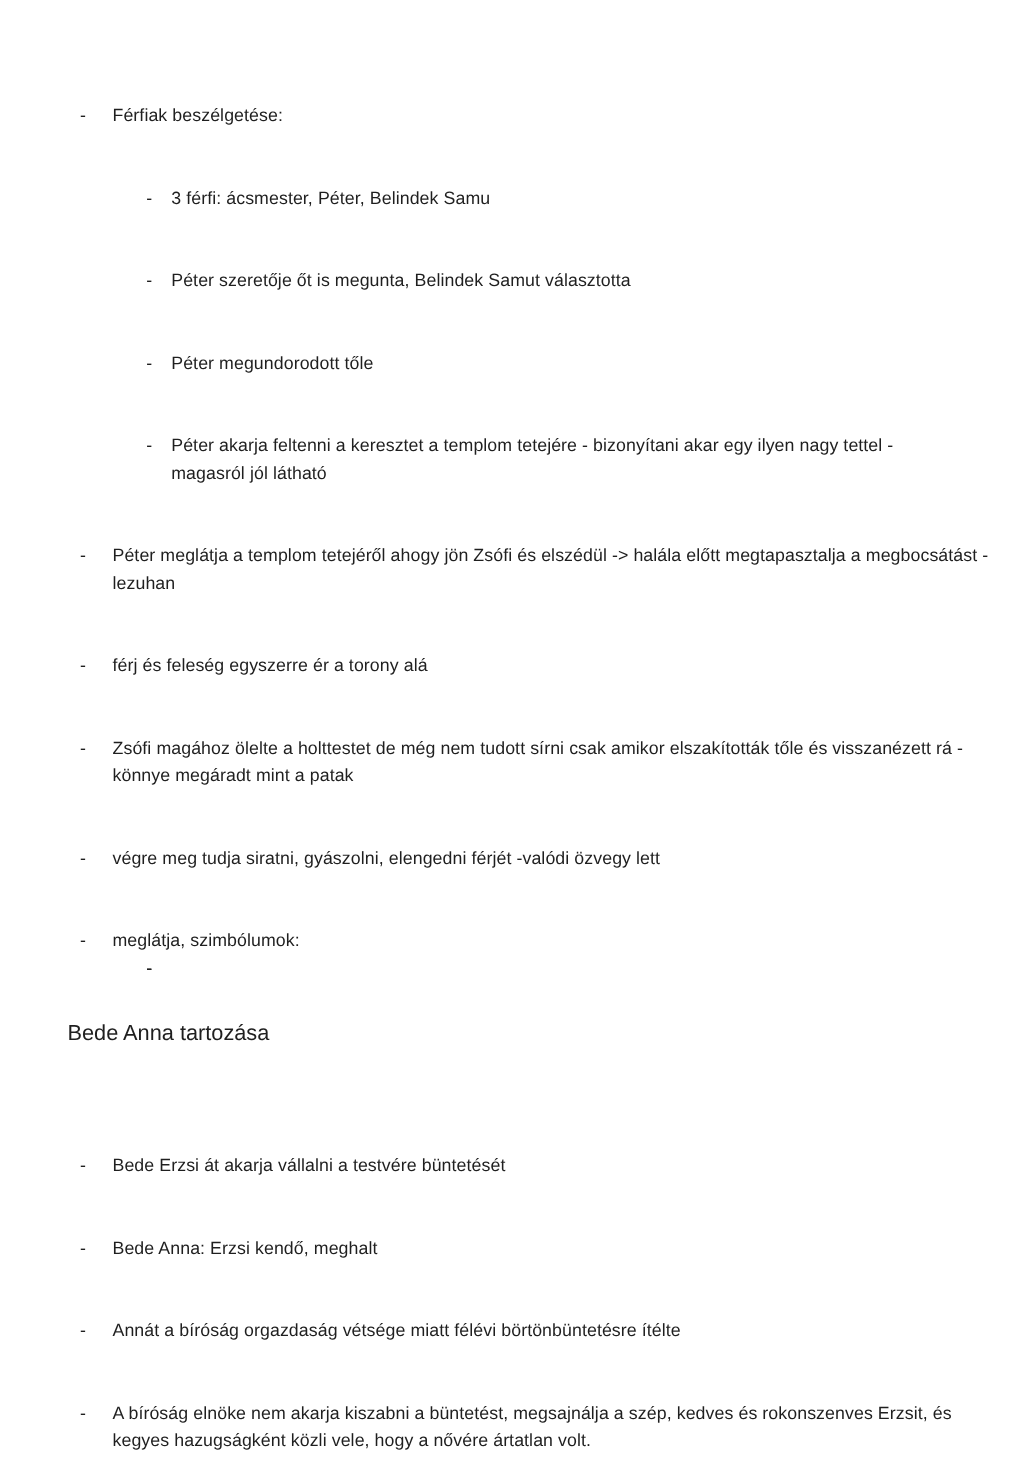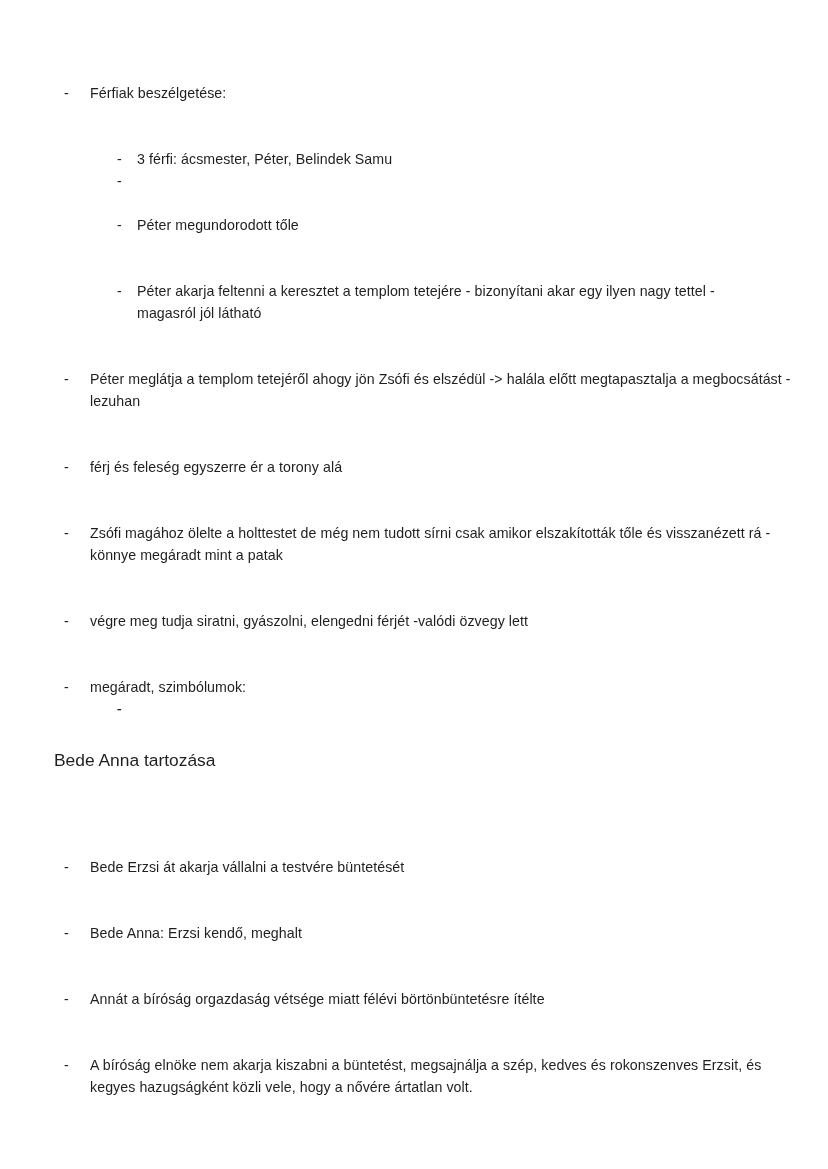--- a/index.html
+++ b/index.html
@@ -94,20 +94,21 @@
         <li class="li lvl1">
           <span class="dash">-</span>
           <span class="txt">Férfiak beszélgetése:</span>
         </li>
         <li class="li lvl2">
           <span class="dash">-</span>
           <span class="txt">3 férfi: ácsmester, Péter, Belindek Samu</span>
         </li>
         <li class="li lvl2">
           <span class="dash">-</span>
+          <span class="txt">Péter szeretője őt is megunta, Belindek Samut választotta</span>
         </li>
         <li class="li lvl2">
           <span class="dash">-</span>
           <span class="txt">Péter megundorodott tőle</span>
         </li>
         <li class="li lvl2">
           <span class="dash">-</span>
           <span class="txt">Péter akarja feltenni a keresztet a templom tetejére - bizonyítani akar egy ilyen nagy tettel - magasról jól látható</span>
         </li>
         <li class="li lvl1">
@@ -121,21 +122,21 @@
         <li class="li lvl1">
           <span class="dash">-</span>
           <span class="txt">Zsófi magához ölelte a holttestet de még nem tudott sírni csak amikor elszakították tőle és visszanézett rá - könnye megáradt mint a patak</span>
         </li>
         <li class="li lvl1">
           <span class="dash">-</span>
           <span class="txt">végre meg tudja siratni, gyászolni, elengedni férjét -valódi özvegy lett</span>
         </li>
         <li class="li lvl1">
           <span class="dash">-</span>
-          <span class="txt">megáradt, szimbólumok:</span>
+          <span class="txt">meglátja, szimbólumok:</span>
         </li>
         <li class="li lvl2">
           <span class="dash">-</span>
         </li>
         <li class="li lvl2">
           <span class="dash">-</span>
         </li>
       </ul>
 
     <div class="gap-before-heading"></div>

